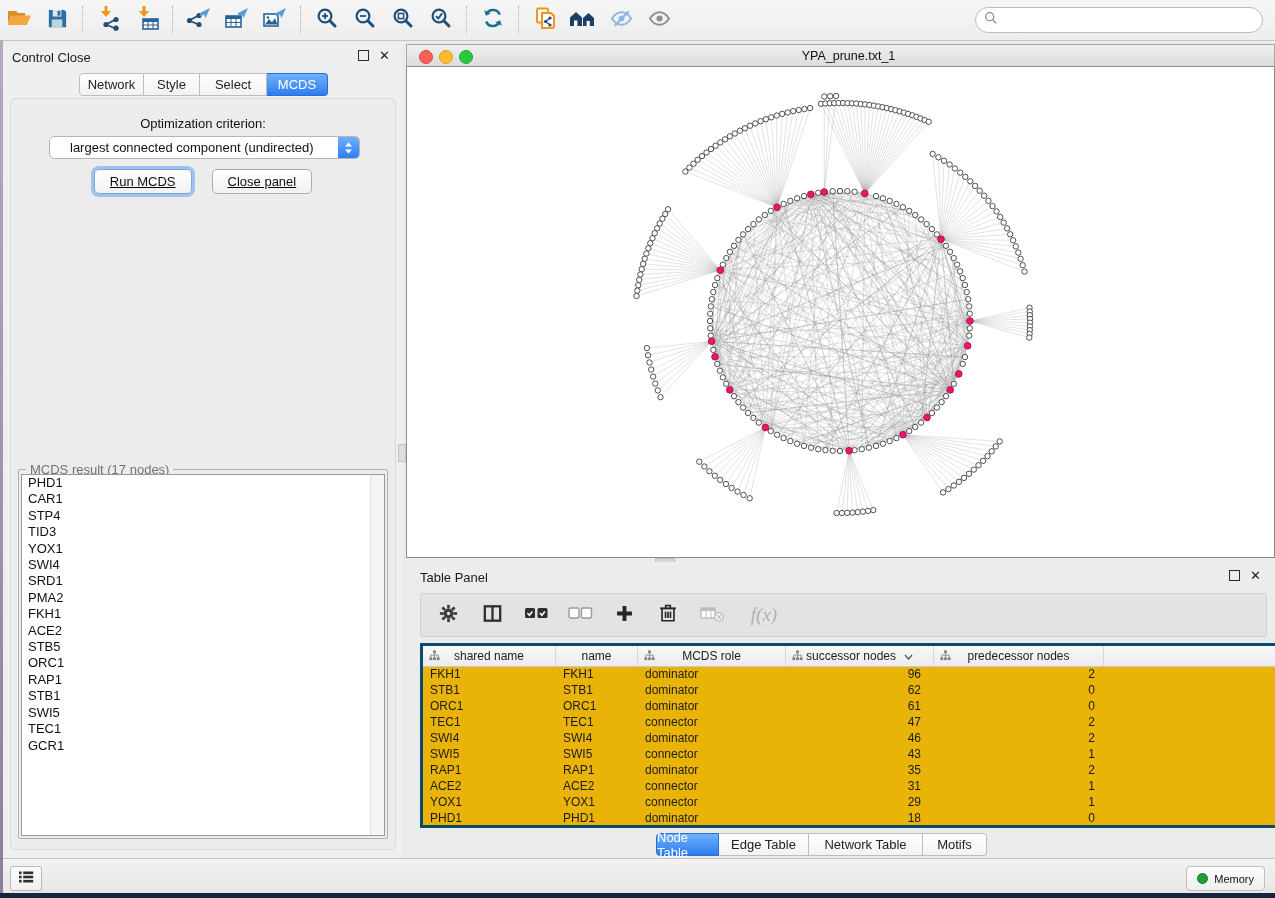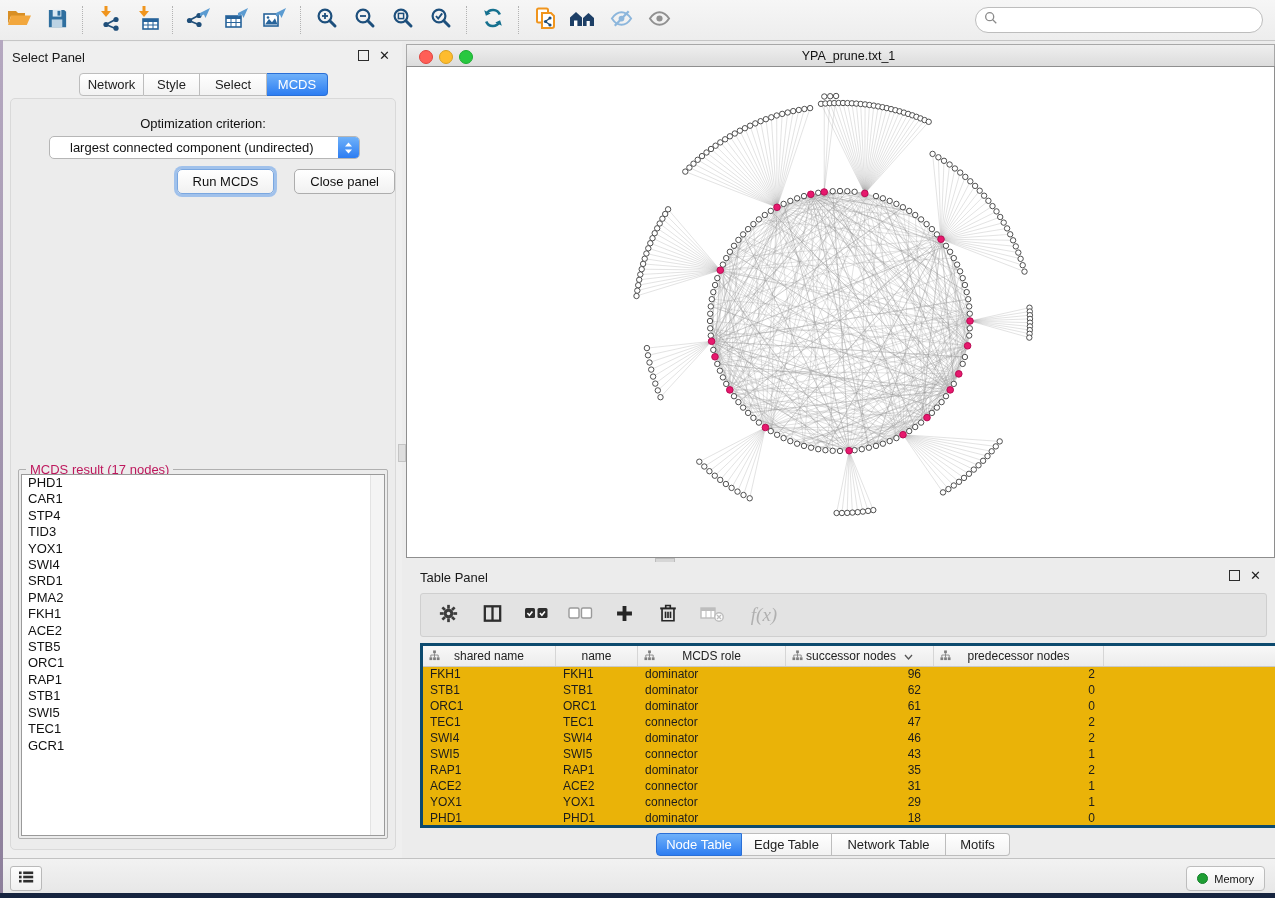--- a/index.html
+++ b/index.html
@@ -37,26 +37,26 @@
   .seg:last-child{border-radius:0 4px 4px 0;}
   .seg.active{background:linear-gradient(#6fb1f9,#2d7df2);border-color:#2a6fd6;color:#fff;}
   .cp-content{position:absolute;left:7px;top:56px;width:384px;height:750px;background:#ececec;
     border:1px solid #d9d9d9;border-radius:5px;}
   .opt-label{position:absolute;left:0;right:0;top:17px;text-align:center;font-size:13px;color:#111;}
   .dropdown{position:absolute;left:38px;top:37px;width:311px;height:23px;background:#fff;
     border:1px solid #b6b6b6;border-radius:5px;display:flex;align-items:center;box-sizing:border-box;}
   .dropdown .val{flex:1;font-size:13px;color:#111;padding-left:20px;white-space:nowrap;overflow:hidden;}
   .dd-cap{width:21px;height:21px;border-radius:0 4px 4px 0;background:linear-gradient(#6fb1f9,#2d7df2);
     display:flex;align-items:center;justify-content:center;}
-  .btn-row{position:absolute;left:0;right:0;top:70px;display:flex;justify-content:flex-end;gap:20px;}
+  .btn-row{position:absolute;left:0;right:0;top:70px;display:flex;justify-content:center;gap:20px;text-decoration:underline;}
   .mac-btn{height:23px;padding:0 15px;background:linear-gradient(#ffffff,#f1f1f1);
     border:1px solid #adadad;border-radius:5px;font-size:13px;color:#111;display:flex;align-items:center;}
   .mac-btn.focused{border-color:#7aa7e0;box-shadow:0 0 0 3px rgba(120,170,235,.65);}
   .fieldset{position:absolute;left:7px;top:370px;width:368px;height:368px;border:1px solid #b0b0b0;border-radius:2px;}
-  .fieldset .legend{position:absolute;top:-8px;left:7px;background:#ececec;padding:0 4px;font-size:13px;color:#be185d;}
+  .fieldset .legend{position:absolute;top:-8px;left:7px;background:#ececec;padding:0 4px;font-size:13px;color:#737373;}
   .mcds-listbox{position:absolute;left:2px;top:4px;right:2px;bottom:2px;background:#fff;border:1px solid #9a9a9a;overflow:hidden;}
   .mcds-scroll{position:absolute;right:0;top:0;bottom:0;width:13px;background:#f4f4f4;border-left:1px solid #e3e3e3;}
   .mcds-item{font-size:13px;color:#111;line-height:16.4px;padding-left:6px;}
 
   
   .netview{position:absolute;left:406px;top:44px;width:869px;height:514px;}
   .net-titlebar{position:absolute;left:0;top:0;right:0;height:22px;
     background:linear-gradient(#efefef,#dcdcdc);border:1px solid #a8a8a8;border-bottom:none;box-sizing:border-box;}
   .tlight{position:absolute;top:5px;width:12px;height:12px;border-radius:50%;}
   .net-title{position:absolute;left:16px;right:0;top:4px;text-align:center;font-size:12.5px;color:#111;}
@@ -270,21 +270,21 @@
     <div class="searchbox">
       <span><svg width="14" height="14" viewBox="0 0 16 16">
             <circle cx="6.5" cy="6.5" r="4.6" fill="none" stroke="#8a8a8a" stroke-width="1.5"></circle>
             <line x1="10" y1="10" x2="14" y2="14" stroke="#8a8a8a" stroke-width="1.5"></line>
           </svg></span>
       <input placeholder="" style="">
     </div>
   </div>
 
   <div class="cpanel">
-    <div class="panel-title">Select Panel</div>
+    <div class="panel-title">Control Close</div>
     <div class="win-icons" style="right:12px;">
       <span class="float-ico"></span>
       <span class="close-ico">✕</span>
     </div>
     <div class="cp-tabs">
       <div class="seg" style="width:65px">
           <span>Network</span>
         </div>
       <div class="seg" style="width:56px">
           <span>Style</span>
@@ -1390,21 +1390,21 @@
             <div class="tcell c3">18</div>
             <div class="tcell c4">0</div>
           </div>
         </div>
       <div class="tscroll">
           <div class="tthumb"></div>
         </div>
     </div>
 
     <div class="bottom-tabs">
-      <div class="seg active" style="width:86px">
+      <div class="seg active" style="width:63px">
           <span>Node Table</span>
         </div>
       <div class="seg" style="width:90px">
           <span>Edge Table</span>
         </div>
       <div class="seg" style="width:114px">
           <span>Network Table</span>
         </div>
       <div class="seg" style="width:64px">
           <span>Motifs</span>

